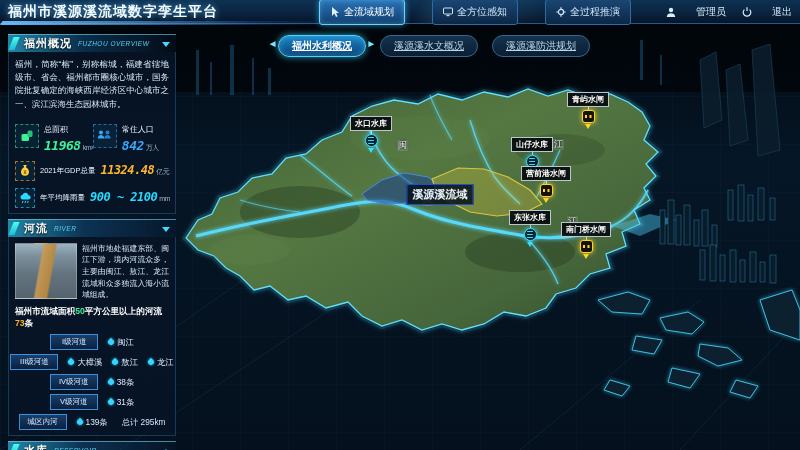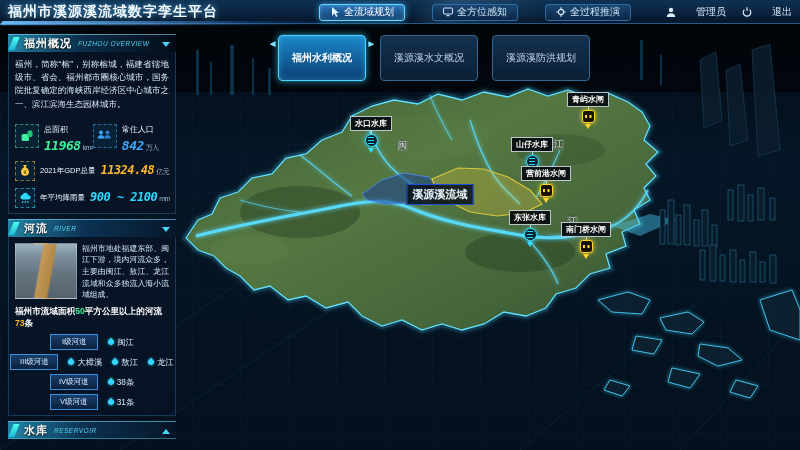--- a/index.html
+++ b/index.html
@@ -15,34 +15,34 @@
     background:linear-gradient(180deg,#0e3152 0%,#0a2440 55%,#061528 100%);
     border-bottom:1px solid rgba(80,170,240,.35); }
   .header::after { content:""; position:absolute; inset:0;
     background:linear-gradient(115deg, transparent 52%, rgba(130,200,255,.18) 56%, transparent 68%); }
   .hswoosh { position:absolute; top:21px; left:0; width:340px; height:4px; z-index:21;
     background:linear-gradient(90deg, rgba(110,190,255,.95), rgba(40,110,200,.25) 75%, transparent);
     transform:skewX(-32deg); transform-origin:left bottom; }
   .title { position:absolute; left:8px; top:3px; font-size:14px; font-weight:bold; color:#f2faff;
     letter-spacing:1px; text-shadow:0 0 6px rgba(90,190,255,.95), 0 1px 2px #000; z-index:22; }
   .hright { position:absolute; right:8px; top:0; height:24px; display:flex; align-items:center; z-index:22; }
-  .navbtn { height:17px; margin-right:27px; padding:0 10px; display:flex; align-items:center; gap:4px;
+  .navbtn { height:26px; margin-right:27px; padding:0 10px; display:flex; align-items:center; gap:4px;
     font-size:10px; color:#cfe6fa; border-radius:3px; cursor:pointer;
     background:linear-gradient(180deg,#1a4672,#0c2746); border:1px solid #2e6ca6; }
   .navbtn.active { color:#fff; border:1px solid #64d6ff;
     background:linear-gradient(180deg,#2a74b8,#113e6e);
     box-shadow:0 0 6px rgba(70,190,255,.65), inset 0 0 5px rgba(120,220,255,.35); }
   .navbtn svg { display:block; }
   .huser { display:flex; align-items:center; gap:20px; font-size:10px; color:#d8ecfa; margin-left:8px; cursor:pointer; }
   .hlogout { display:flex; align-items:center; gap:20px; font-size:10px; color:#d8ecfa; margin-left:16px; cursor:pointer; }
 
   
   .tabs { position:absolute; left:278px; top:35px; display:flex; gap:14px; z-index:20; align-items:center; }
-  .tab { font-size:10px; padding:15px 13px; border-radius:4px; color:#b9d6ec; white-space:nowrap; cursor:pointer;
-    background:linear-gradient(180deg,#15324e,#0a1e34); border:1px solid #33678f; }
+  .tab { font-size:10px; padding:3px 13px; border-radius:11px; color:#b9d6ec; white-space:nowrap; cursor:pointer;
+    background:linear-gradient(180deg,#15324e,#0a1e34); border:1px solid #33678f;text-decoration:underline; }
   .tab.active { position:relative; color:#fff; border:1px solid #49d7ff; font-weight:bold;
     background:linear-gradient(180deg,#1b86c9,#0c3f74);
     box-shadow:0 0 7px rgba(73,215,255,.7), inset 0 0 6px rgba(73,215,255,.4); }
   .tab .arr { position:absolute; top:4px; font-size:7px; color:#7fe4ff; }
   .tab .arr.l { left:-9px; } .tab .arr.r { right:-9px; }
 
   
   .left { position:absolute; left:8px; top:34px; width:168px; z-index:20;
           display:flex; flex-direction:column; gap:5px; }
   .panel { width:100%; }
@@ -451,20 +451,28 @@
               <span>38条</span>
             </span>
         </div>
         <div class="rrow">
           <span class="rbadge">V级河道</span>
           <span class="ritem">
               <span class="drop"></span>
               <span>31条</span>
             </span>
         </div>
+        <div class="rrow">
+          <span class="rbadge">城区内河</span>
+          <span class="ritem">
+              <span class="drop"></span>
+              <span>139条</span>
+            </span>
+          <span class="rextra">总计 295km</span>
+        </div>
       </div>
     </section>
 
     <section class="panel">
       <div class="phead" style="border-bottom:1px solid rgba(70,200,230,.5);">
         <span class="ptitle">水库</span>
         <span class="psub">RESERVOIR</span>
         <span class="pchev up"></span>
       </div>
     </section>

